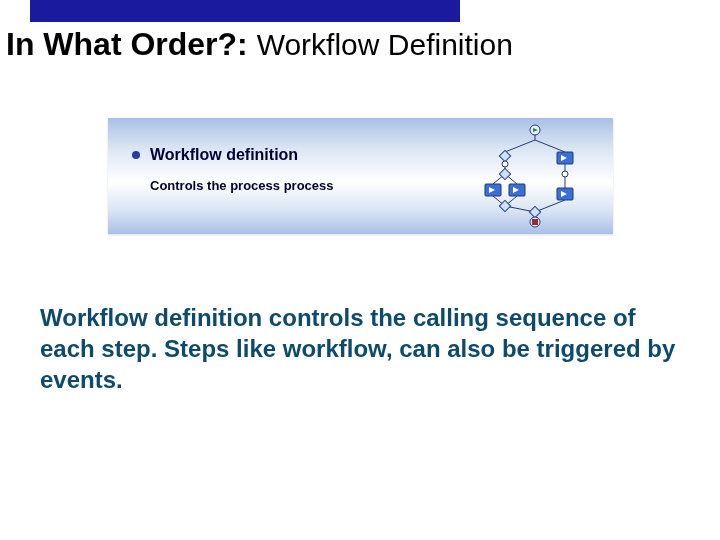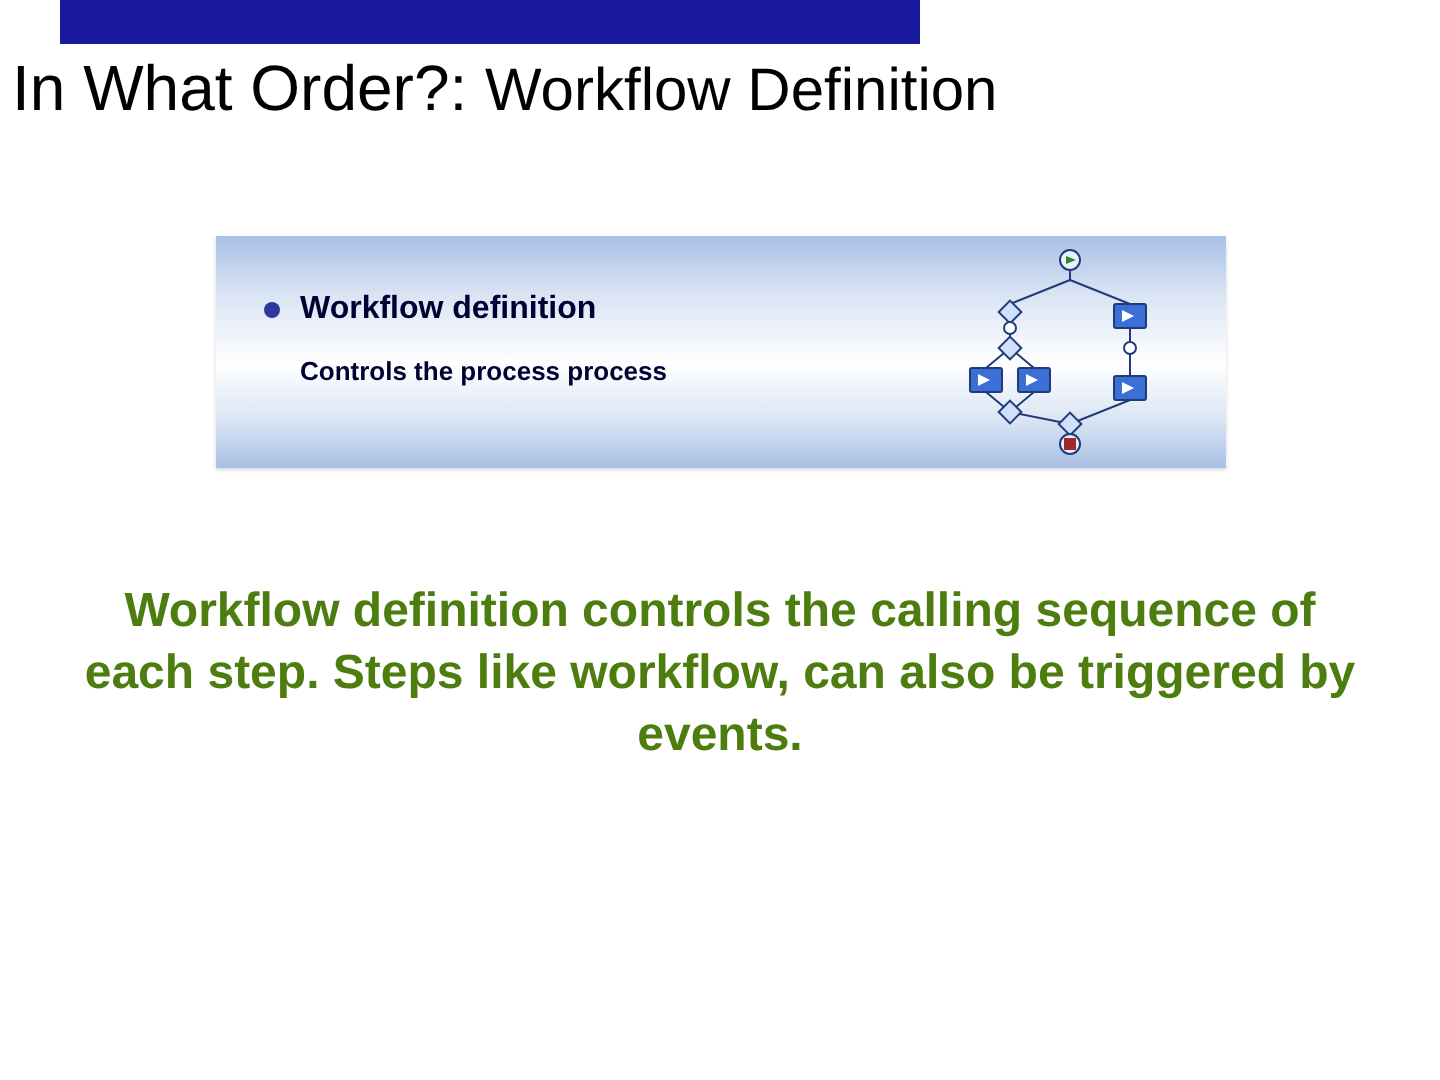--- a/index.html
+++ b/index.html
@@ -19,21 +19,21 @@
     height: 22px;
     background: #1a1a9e;
   }
   .page-title {
     position: absolute;
     top: 26px;
     left: 6px;
     font-size: 32px;
     color: #000;
   }
-  .page-title .bold { font-weight: 400; }
+  .page-title .bold { font-weight: 700; }
   .page-title .reg { font-weight: 400; font-size: 30px; }
   .info-panel {
     position: absolute;
     top: 118px;
     left: 108px;
     width: 505px;
     height: 116px;
     background: linear-gradient(to bottom, #a8c0e6 0%, #d9e4f3 25%, #ffffff 55%, #d9e4f3 80%, #a8c0e6 100%);
     box-shadow: 0 1px 2px rgba(0,0,0,0.15);
   }
@@ -69,27 +69,26 @@
   }
   .diagram {
     position: absolute;
     right: 18px;
     top: 6px;
     width: 120px;
     height: 104px;
   }
   .body-text {
     position: absolute;
-    top: 290px;
+    top: 302px;
     left: 40px;
     width: 640px;
-    text-align: center;
     font-size: 24px;
     font-weight: 700;
-    color: #4d7c0f;
+    color: #0c4a6e;
     line-height: 1.3;
   }
 </style>
 </head>
 <body>
 
 <div class="top-bar"></div>
 
 <div class="page-title">
   <span class="bold">In What Order?:</span>

